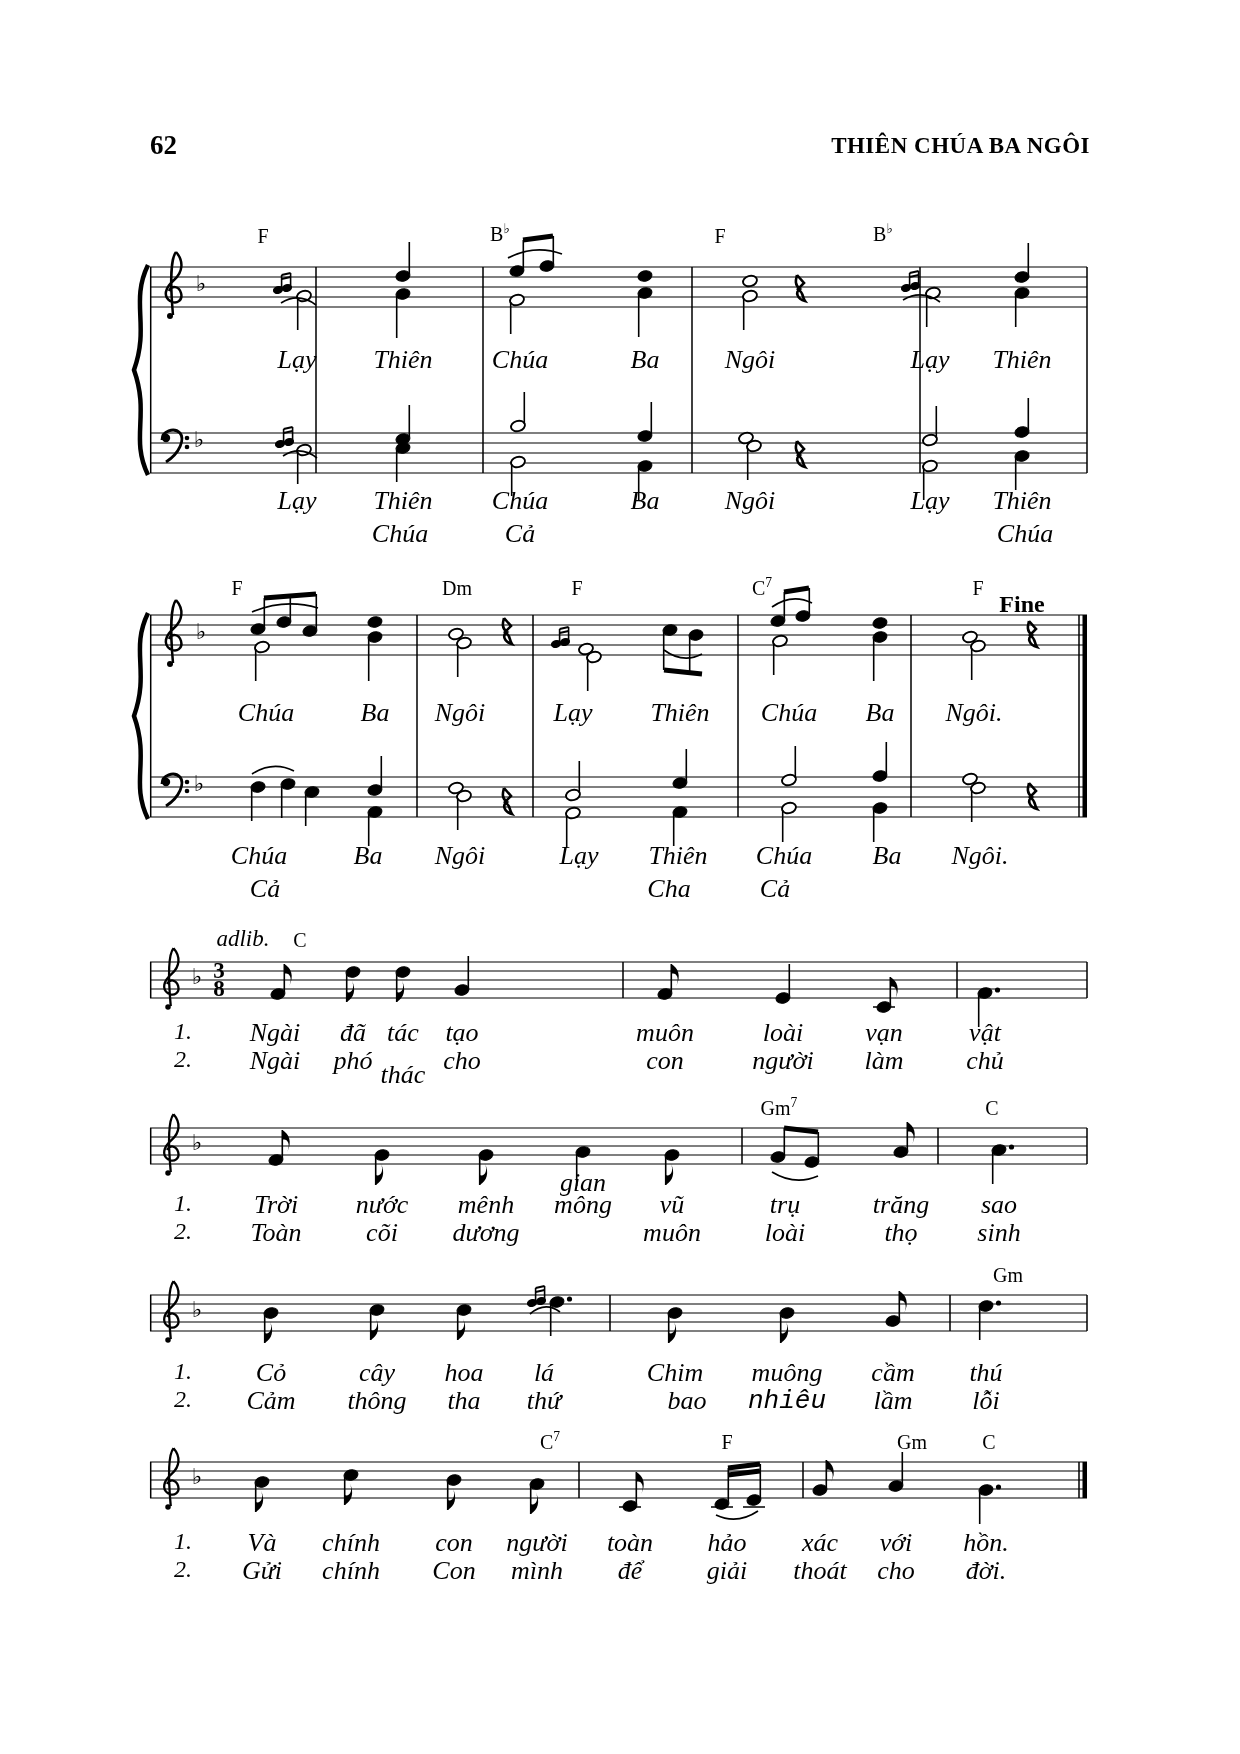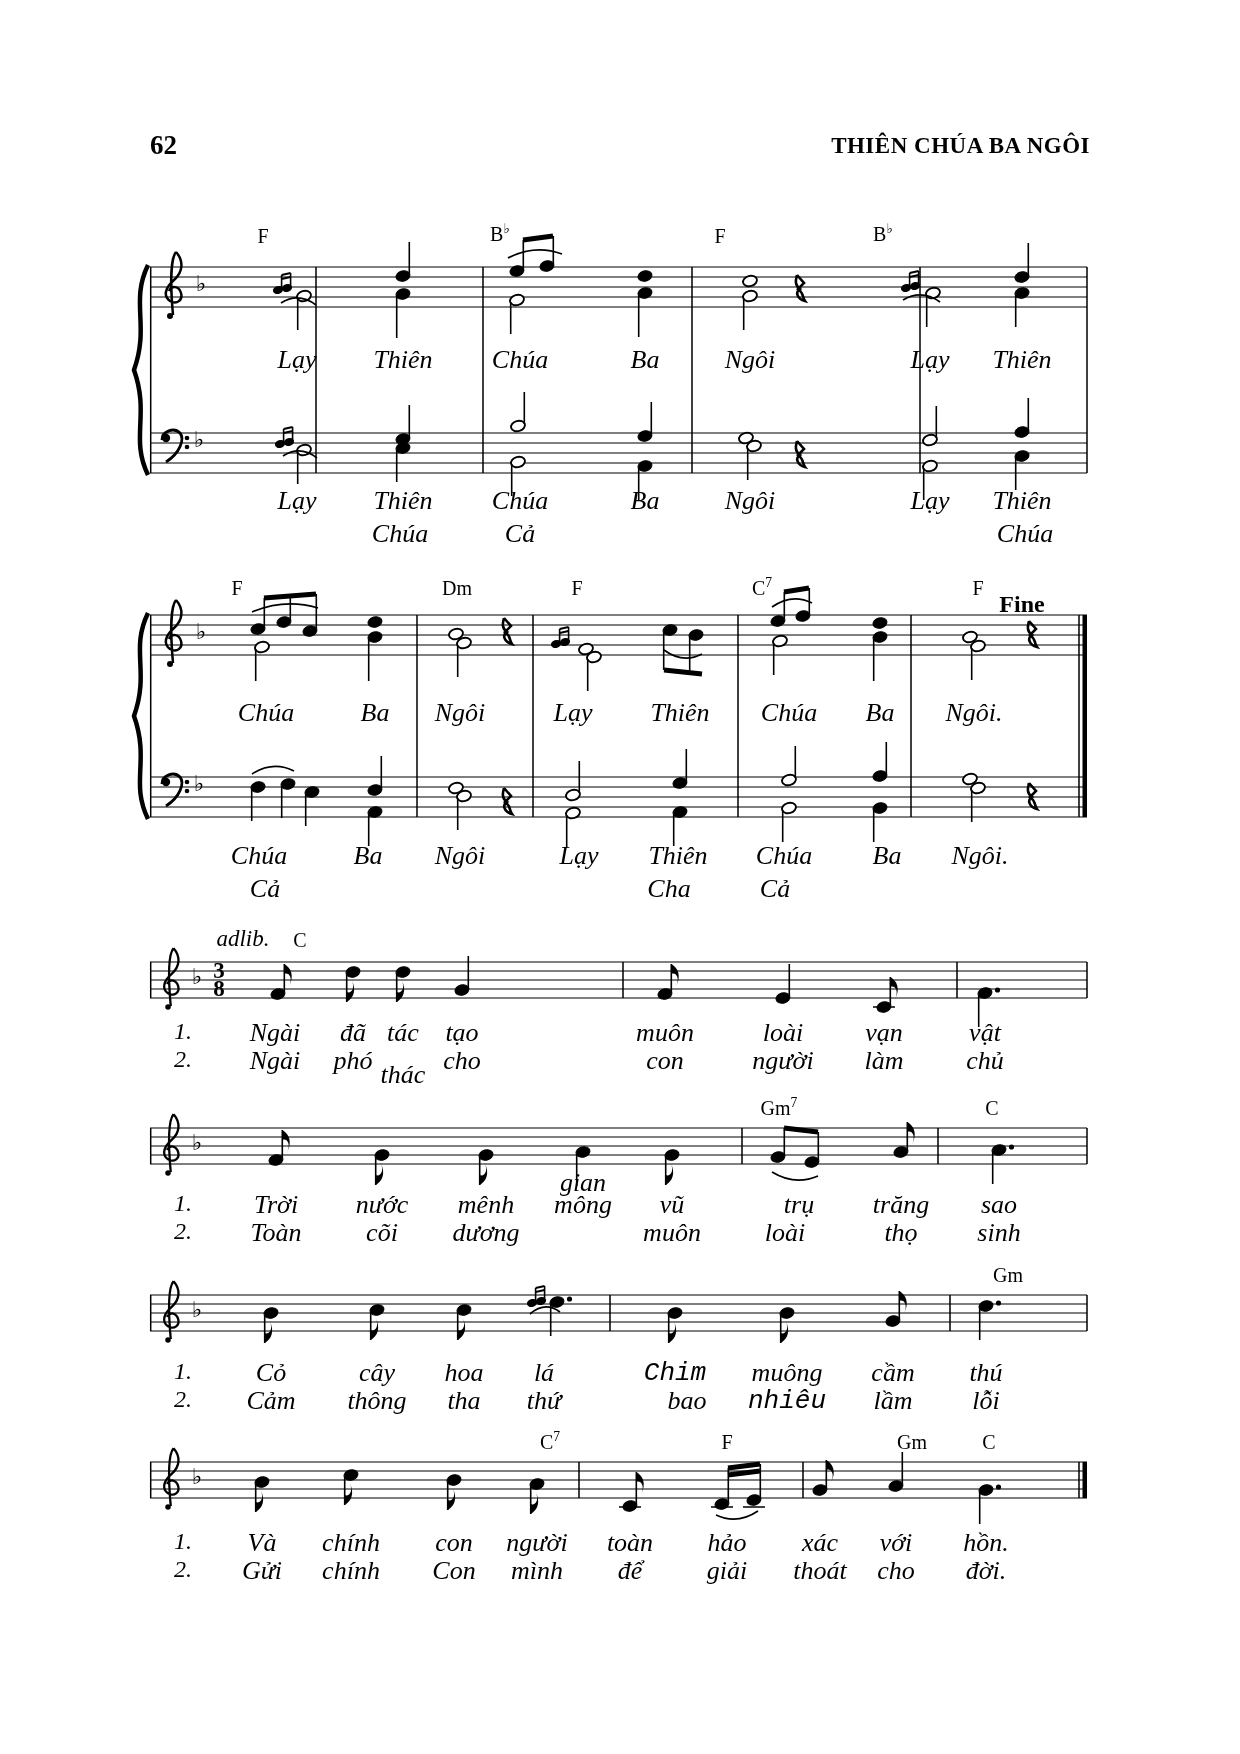--- a/index.html
+++ b/index.html
@@ -641,39 +641,39 @@
     <span class="lyr" style="left: 884px; top: 1046px;">làm</span>
     <span class="lyr" style="left: 985px; top: 1046px;">chủ</span>
     <span class="chord" style="left: 779px; top: 1120px;">Gm<sup>7</sup></span>
     <span class="chord" style="left: 992px; top: 1120px;">C</span>
     <span class="vnum" style="left: 183px; top: 1190px;">1.</span>
     <span class="lyr" style="left: 276px; top: 1190px;">Trời</span>
     <span class="lyr" style="left: 382px; top: 1190px;">nước</span>
     <span class="lyr" style="left: 486px; top: 1190px;">mênh</span>
     <span class="lyr" style="left: 583px; top: 1190px;">mông</span>
     <span class="lyr" style="left: 672px; top: 1190px;">vũ</span>
-    <span class="lyr" style="left: 785px; top: 1190px; margin-left: 14px;">trụ</span>
+    <span class="lyr" style="left: 785px; top: 1190px;">trụ</span>
     <span class="lyr" style="left: 901px; top: 1190px;">trăng</span>
     <span class="lyr" style="left: 999px; top: 1190px;">sao</span>
     <span class="vnum" style="left: 183px; top: 1218px;">2.</span>
     <span class="lyr" style="left: 276px; top: 1218px;">Toàn</span>
     <span class="lyr" style="left: 382px; top: 1218px;">cõi</span>
     <span class="lyr" style="left: 486px; top: 1218px;">dương</span>
     <span class="lyr" style="left: 583px; top: 1168px;">gian</span>
     <span class="lyr" style="left: 672px; top: 1218px;">muôn</span>
     <span class="lyr" style="left: 785px; top: 1218px;">loài</span>
     <span class="lyr" style="left: 901px; top: 1218px;">thọ</span>
     <span class="lyr" style="left: 999px; top: 1218px;">sinh</span>
     <span class="chord" style="left: 1008px; top: 1287px;">Gm</span>
     <span class="vnum" style="left: 183px; top: 1358px;">1.</span>
     <span class="lyr" style="left: 271px; top: 1358px;">Cỏ</span>
     <span class="lyr" style="left: 377px; top: 1358px;">cây</span>
     <span class="lyr" style="left: 464px; top: 1358px;">hoa</span>
     <span class="lyr" style="left: 544px; top: 1358px;">lá</span>
-    <span class="lyr" style="left: 675px; top: 1358px; font-family: Liberation Mono, monospace;">Chim</span>
+    <span class="lyr" style="left: 675px; top: 1358px;">Chim</span>
     <span class="lyr" style="left: 787px; top: 1358px;">muông</span>
     <span class="lyr" style="left: 893px; top: 1358px;">cầm</span>
     <span class="lyr" style="left: 986px; top: 1358px;">thú</span>
     <span class="vnum" style="left: 183px; top: 1386px;">2.</span>
     <span class="lyr" style="left: 271px; top: 1386px;">Cảm</span>
     <span class="lyr" style="left: 377px; top: 1386px;">thông</span>
     <span class="lyr" style="left: 464px; top: 1386px;">tha</span>
     <span class="lyr" style="left: 544px; top: 1386px;">thứ</span>
     <span class="lyr" style="left: 675px; top: 1386px; margin-left: 12px;">bao</span>
     <span class="lyr" style="left: 787px; top: 1386px; font-family: Liberation Mono, monospace;">nhiêu</span>

